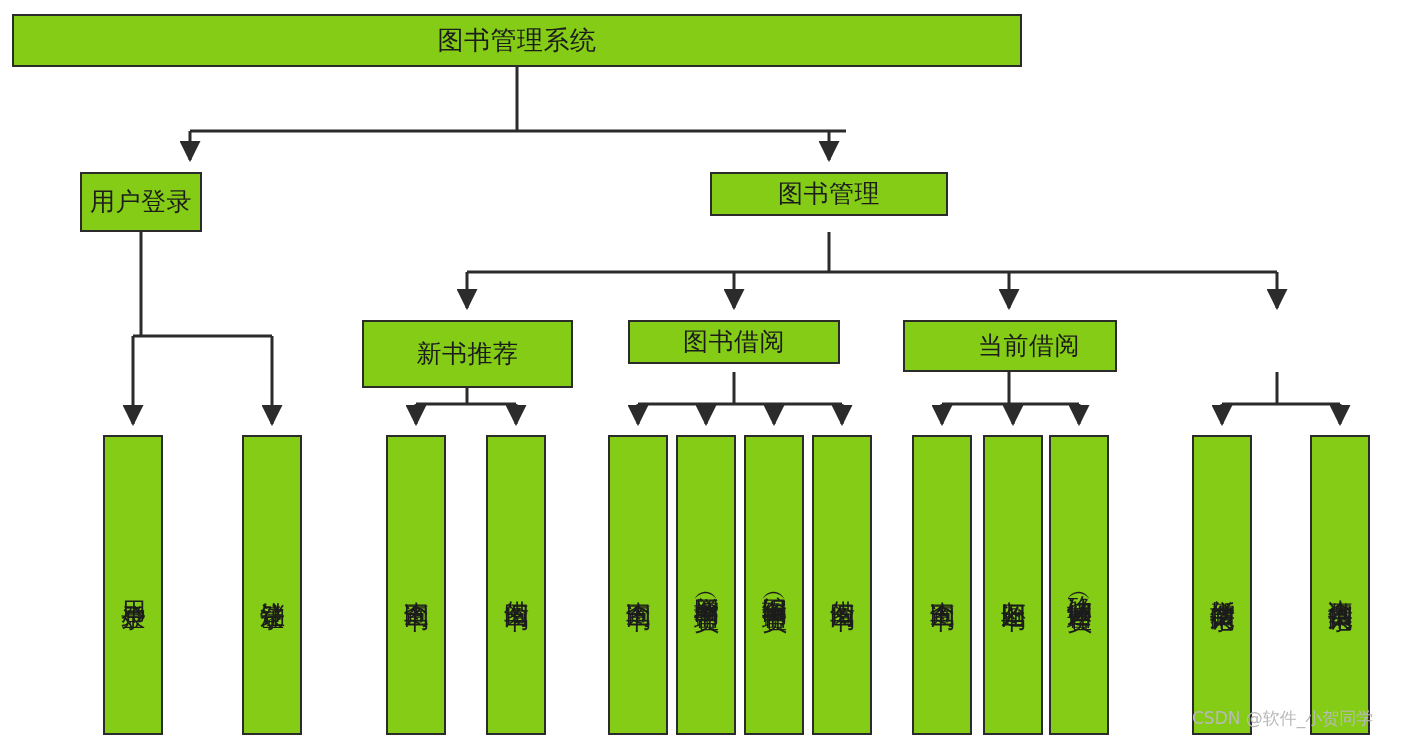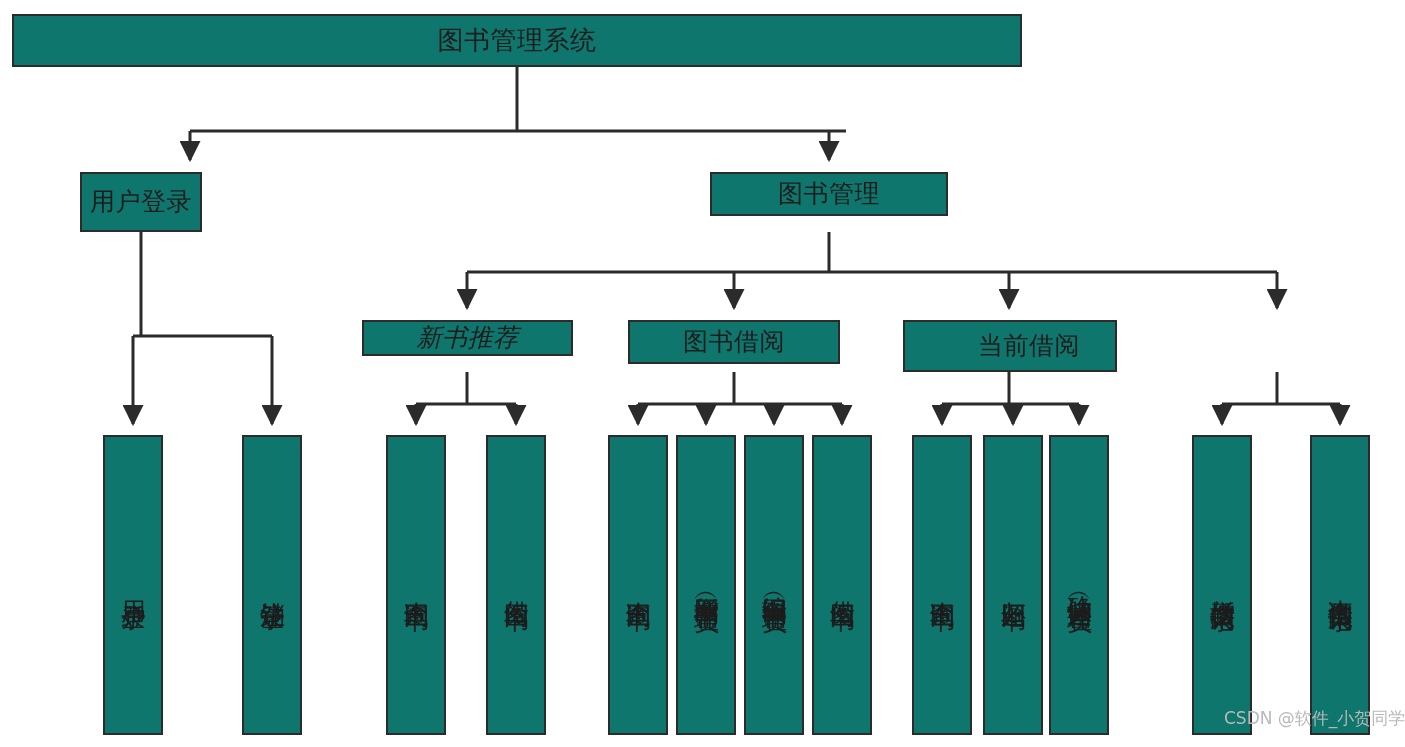--- a/index.html
+++ b/index.html
@@ -25,21 +25,21 @@
     position: absolute;
     left: 0; top: 0;
     width: 1405px;
     height: 747px;
     pointer-events: none;
   }
   .node {
     position: absolute;
     box-sizing: border-box;
     border: 2.5px solid #2b2b2b;
-    background: #0f766e;
+    background: #84cc16;
     display: flex;
     align-items: center;
     justify-content: center;
     text-align: center;
     color: #1c1c1c;
   }
   .node .lbl {
     display: block;
     line-height: 1.18;
     letter-spacing: 0.5px;
@@ -128,21 +128,21 @@
     <span class="lbl">图书管理系统</span>
   </div>
 
   <div class="node horizontal" style="left:80px; top:172px; width:122px; height:60px;">
     <span class="lbl">用户登录</span>
   </div>
   <div class="node horizontal" style="left:710px; top:172px; width:238px; height:44px;">
     <span class="lbl">图书管理</span>
   </div>
 
-  <div class="node horizontal" style="left:362px; top:320px; width:211px; height:36px;font-style:italic;">
+  <div class="node horizontal" style="left:362px; top:320px; width:211px; height:68px;">
     <span class="lbl">新书推荐</span>
   </div>
   <div class="node horizontal" style="left:628px; top:320px; width:212px; height:44px;">
     <span class="lbl">图书借阅</span>
   </div>
   <div class="node horizontal" style="left:903px; top:320px; width:214px; height:52px;padding-left:38px;">
     <span class="lbl">当前借阅</span>
   </div>
 
   <div class="node vertical" style="left:103px; top:435px; width:60px; height:300px;">
@@ -178,15 +178,15 @@
   <div class="node vertical" style="left:1049px; top:435px; width:60px; height:300px;">
     <span class="lbl">确认归还（管理员）</span>
   </div>
   <div class="node vertical" style="left:1192px; top:435px; width:60px; height:300px;">
     <span class="lbl">新增借阅记录</span>
   </div>
   <div class="node vertical" style="left:1310px; top:435px; width:60px; height:300px;">
     <span class="lbl">查询借阅记录</span>
   </div>
 
-  <div class="watermark" style="left:1192px; top:707px;padding-left:32px;">CSDN @软件_小贺同学</div>
+  <div class="watermark" style="left:1192px; top:707px;">CSDN @软件_小贺同学</div>
 
 </div>
 
 </body></html>

